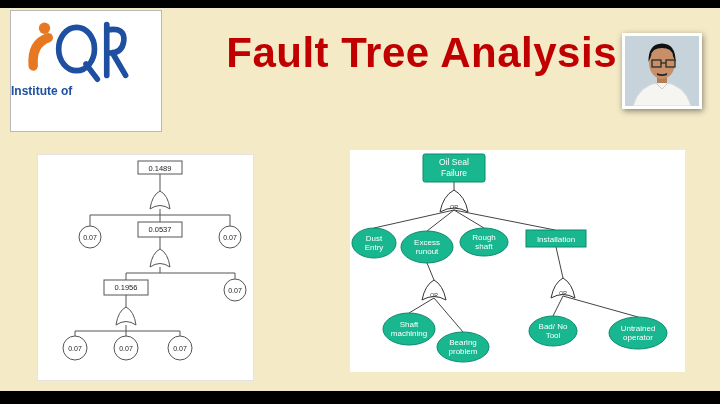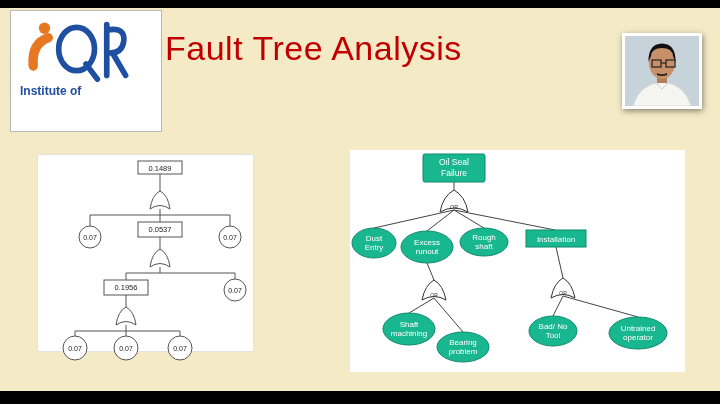--- a/index.html
+++ b/index.html
@@ -3,25 +3,25 @@
 <meta charset="utf-8">
 <style>
   html,body{margin:0;padding:0;}
   body{width:720px;height:404px;overflow:hidden;background:#F4EAC6;font-family:"Liberation Sans",sans-serif;}
   .slide{position:relative;width:720px;height:404px;background:#F4EAC6;}
   .bar{position:absolute;left:0;width:100%;background:#000;}
   .bar-top{top:0;height:8px;}
   .bar-bottom{bottom:0;height:13px;}
   .logo-box{position:absolute;left:10px;top:10px;width:152px;height:122px;background:#fff;border:1px solid #b9b9b9;box-sizing:border-box;}
   .logo-art{display:block;margin:3px auto 0;}
-  .logo-text{padding-left:9px;color:#1F4FA0;font-weight:bold;font-size:12px;line-height:1.25;}
-  .title{position:absolute;left:165px;top:28px;width:452px;text-align:left;color:#C00000;font-weight:normal;font-size:34px;line-height:1.18;letter-spacing:.5px;}
+  .logo-text{color:#1F4FA0;font-weight:bold;font-size:12px;line-height:1.25;}
+  .title{position:absolute;left:165px;top:28px;width:452px;text-align:right;color:#C00000;font-weight:bold;font-size:42px;line-height:1.18;letter-spacing:.5px;}
   .photo{position:absolute;left:622px;top:33px;width:74px;height:70px;background:#C7D3DB;border:3px solid #fff;box-shadow:1px 2px 6px rgba(0,0,0,.45);}
   .panel{position:absolute;background:#fff;}
-  .panel-left{left:38px;top:155px;width:215px;height:196px;box-shadow:0 0 0 1px #e3e3e3;}
+  .panel-left{left:38px;top:155px;width:215px;height:225px;box-shadow:0 0 0 1px #e3e3e3;}
   .panel-right{left:350px;top:150px;width:335px;height:222px;}
   text{font-family:"Liberation Sans",sans-serif;}
 </style>
 </head>
 <body>
 
 <div class="slide">
   <div class="bar bar-top"></div>
   <div class="bar bar-bottom"></div>
 

